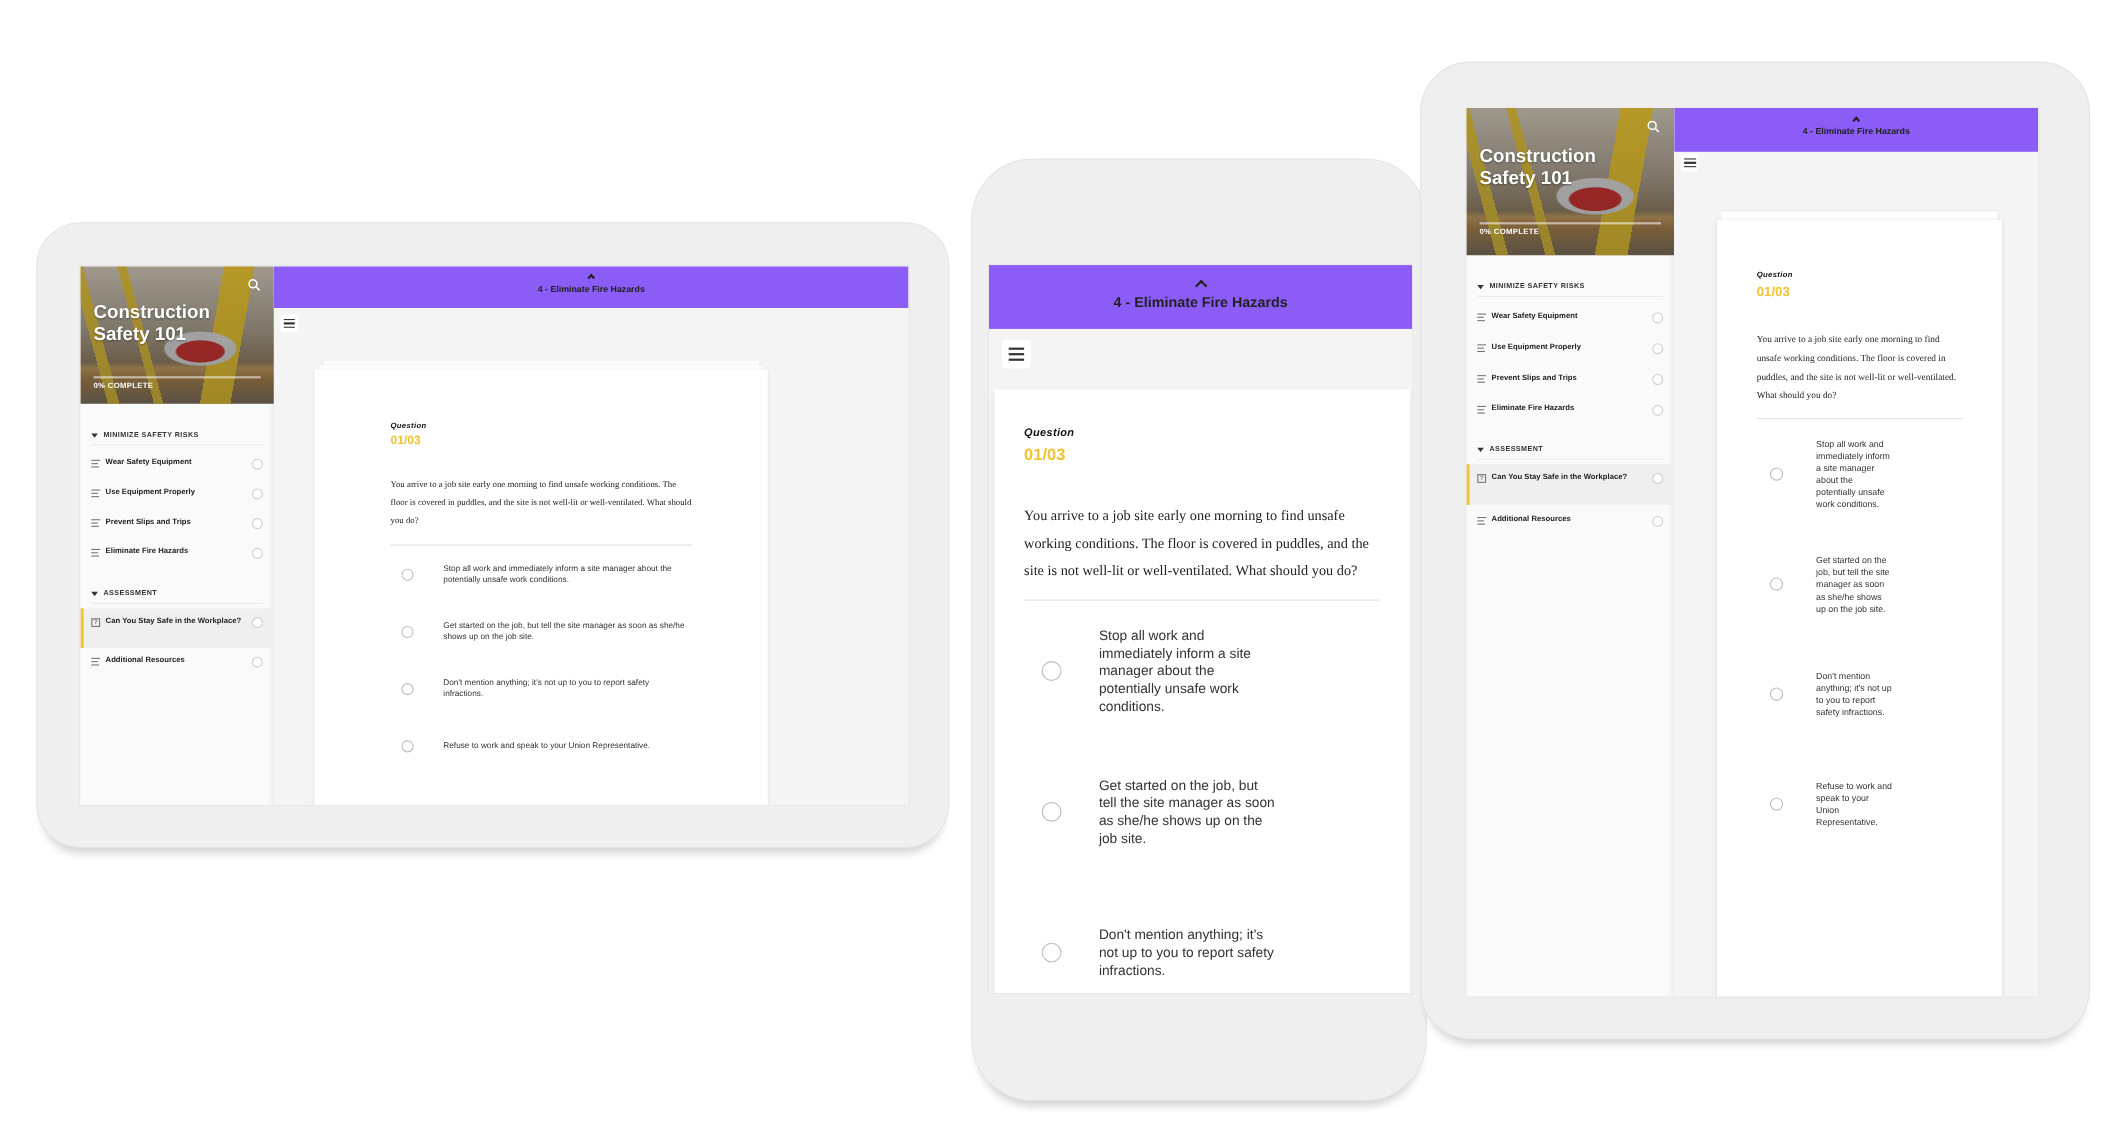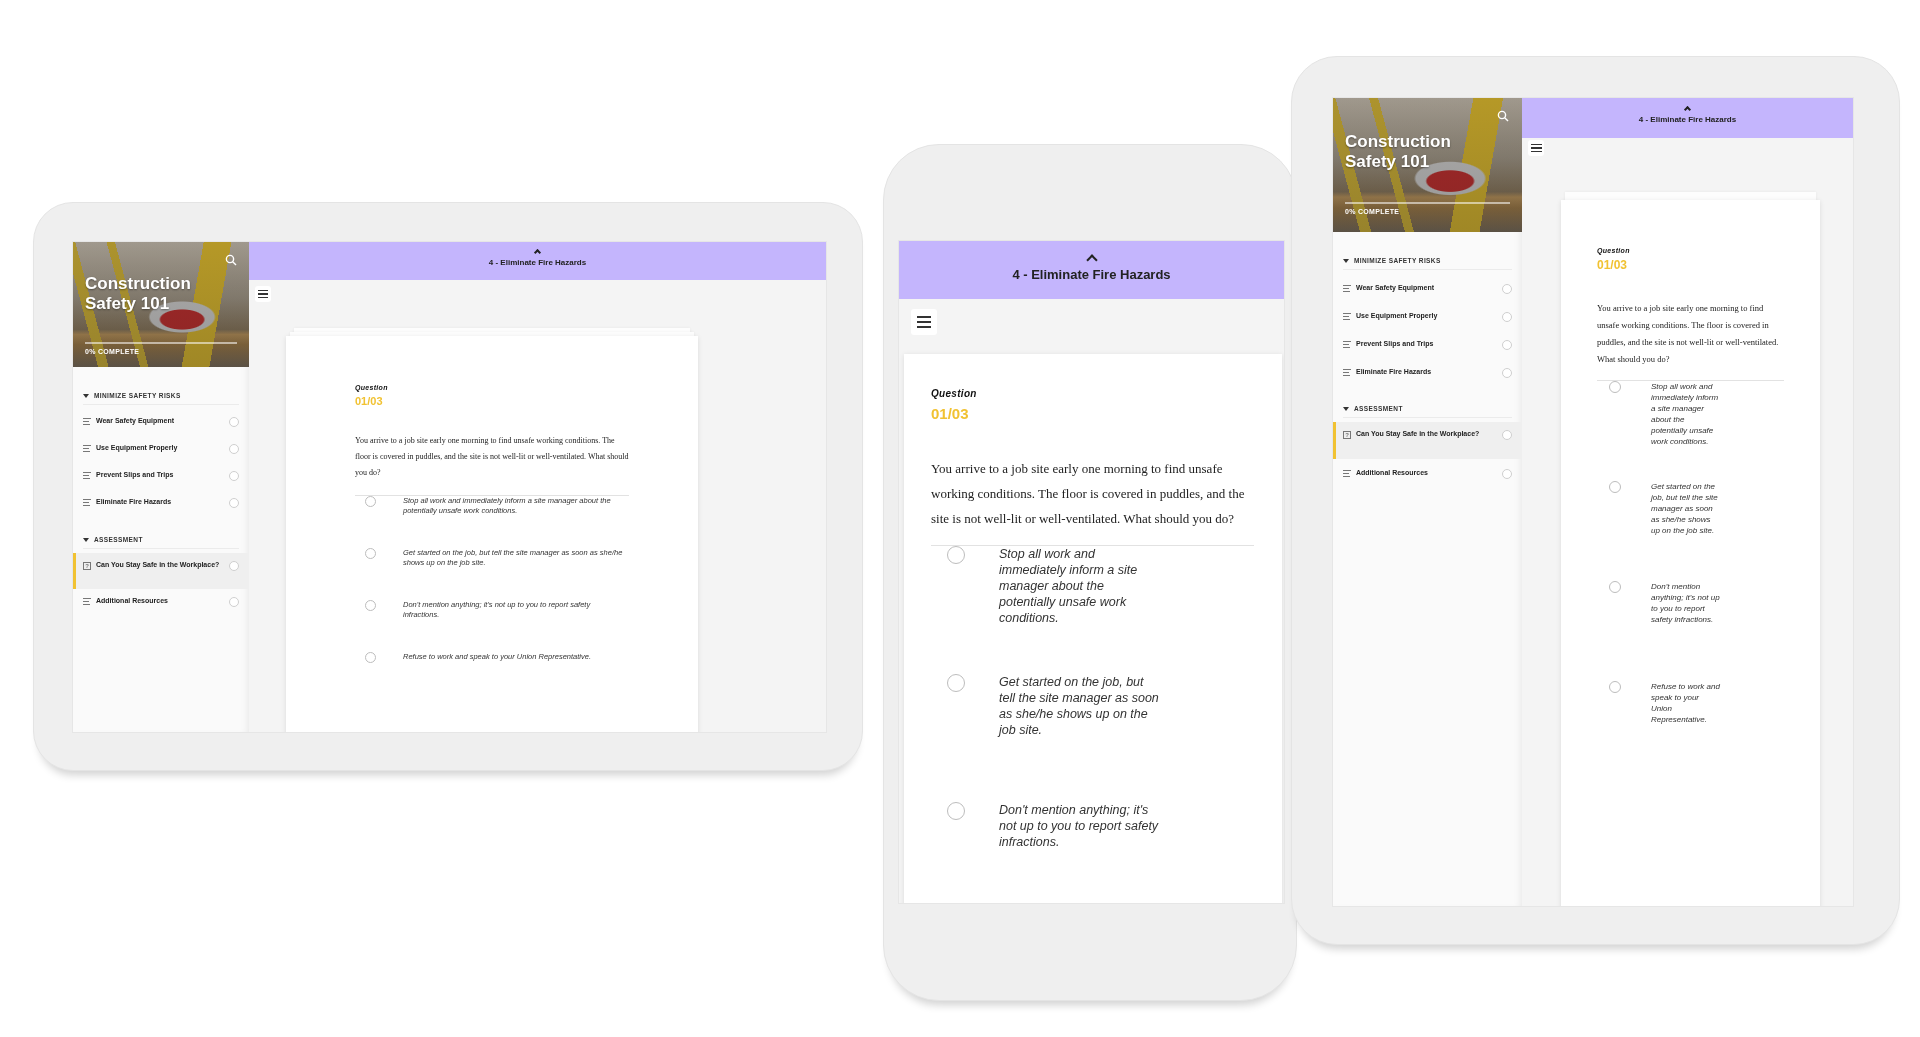--- a/index.html
+++ b/index.html
@@ -32,33 +32,33 @@
   .nav-item.active { background: #efefef; }
   .nav-item.active::before { content: ""; position: absolute; left: 0; top: 0; bottom: 0; width: 3px; background: #f1c232; }
   .nav-item .lines-icon { flex: none; display: flex; flex-direction: column; justify-content: center; gap: 2px; }
   .nav-item .lines-icon i { display: block; height: 1px; background: #777; }
   .nav-item .quiz-icon { flex: none; border: 1px solid #777; color: #777; text-align: center; font-weight: bold; }
   .nav-item .label { flex: 1; }
   .nav-item .status-circle { flex: none; border: 1.5px solid #cfcfcf; border-radius: 50%; background: #fff; }
 
   
   .main { position: absolute; top: 0; bottom: 0; right: 0; background: #f4f4f4; overflow: hidden; }
-  .topbar { position: absolute; left: 0; right: 0; top: 0; background: #c4b5fd; text-align: center; color: #222; font-weight: bold; }
+  .topbar { position: absolute; left: 0; right: 0; top: 0; background: #8b5cf6; text-align: center; color: #222; font-weight: bold; }
   .topbar .chev { display: block; margin: 0 auto; border-left: 2px solid #222; border-top: 2px solid #222; transform: rotate(45deg); }
   .menu-btn { position: absolute; background: #fff; border-radius: 3px; display: flex; flex-direction: column; justify-content: center; align-items: center; gap: 3px; }
   .menu-btn i { display: block; height: 2px; background: #333; }
 
   .card-stack { position: absolute; }
   .card-back1, .card-back2 { position: absolute; background: #fdfdfd; box-shadow: 0 0 3px rgba(0,0,0,0.06); }
   .card { position: absolute; background: #fff; box-shadow: 0 1px 5px rgba(0,0,0,0.10); overflow: hidden; }
   .q-label { font-weight: bold; font-style: italic; color: #111; letter-spacing: 0.3px; }
   .q-count { font-weight: bold; color: #f1c232; }
   .q-text { color: #222; font-family: Liberation Serif, serif; }
   .q-divider { border-top: 1px solid #e2e2e2; }
-  .option { display: flex; align-items: flex-start; font-style: italic; }
+  .option { display: flex; align-items: center; }
   .option .radio { flex: none; border: 1px solid #bdbdbd; border-radius: 50%; background: #fff; }
   .option .opt-text { color: #333; }
 </style>
 </head>
 <body>
 
 <div class="device" style="left:33px; top:202px; width:830px; height:569px; border-radius:40px;">
   <div class="screen" style="left:38px; top:38px; width:755px; height:492px;">
     <aside class="sidebar" style="width:176px;">
       <div class="hero" style="height:125px;">

